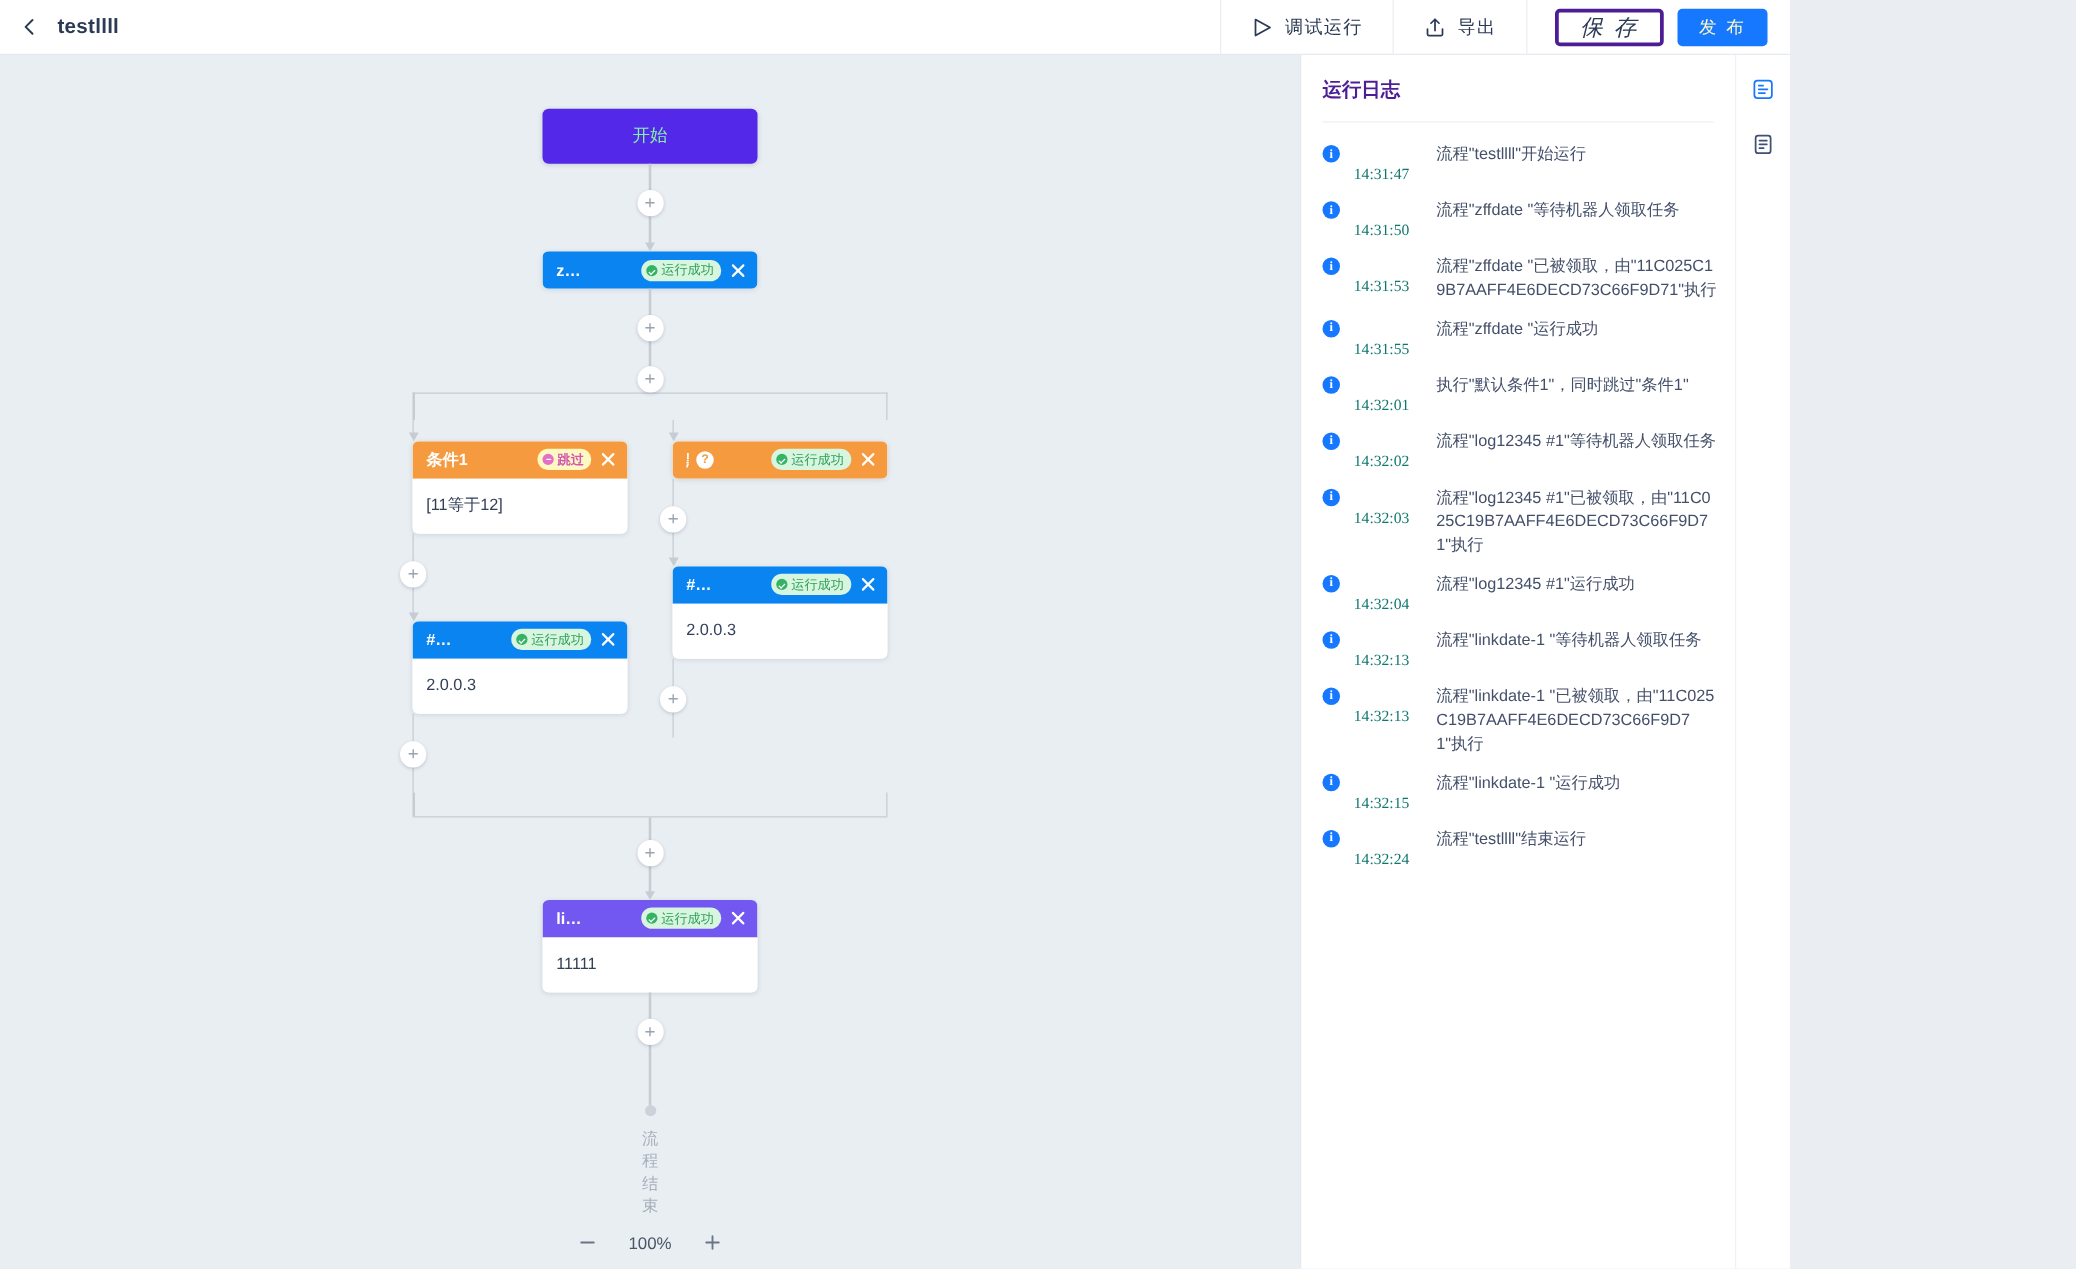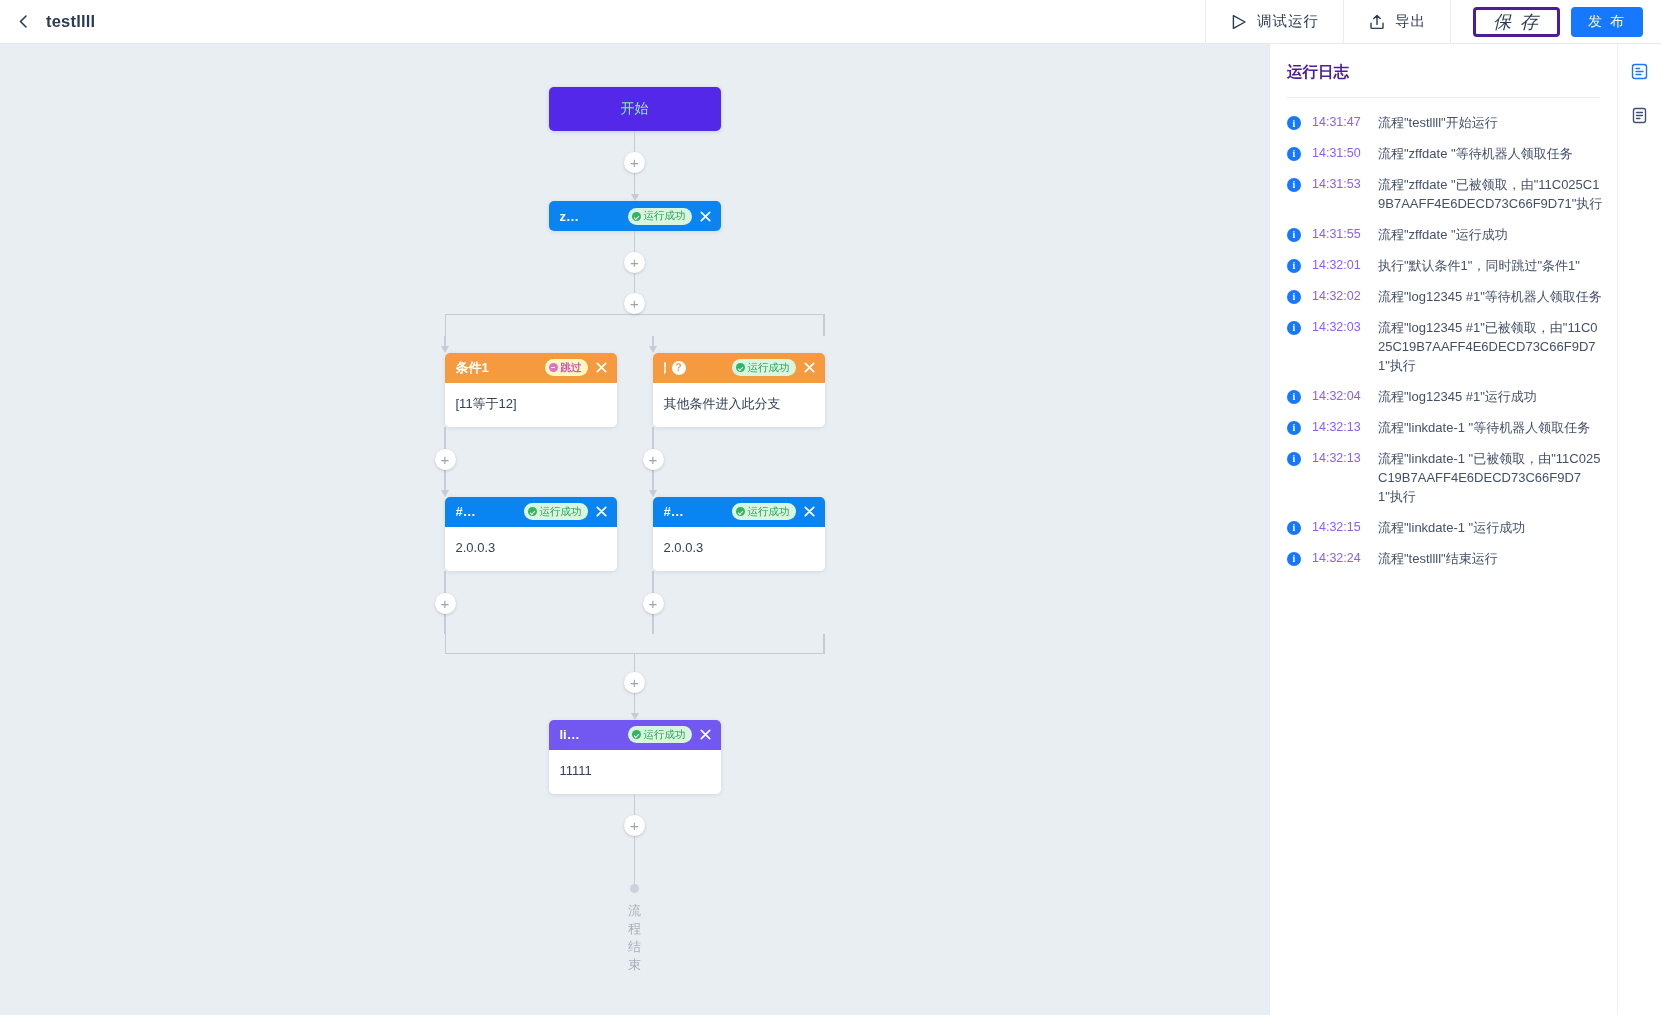--- a/index.html
+++ b/index.html
@@ -2,21 +2,21 @@
 <html><head>
 <meta charset="utf-8">
 <style>
   * { box-sizing: border-box; margin: 0; padding: 0; }
   html, body {
     width: 1661px; height: 1015px;
     font-family: "Liberation Sans", "DejaVu Sans", sans-serif;
     background: #eaeef2;
     overflow: hidden;
   }
-  .app { position: relative; width: 1661px; height: 1015px; display: flex; flex-direction: column; }
+  .app { position: relative; width: 1432px; height: 1015px; display: flex; flex-direction: column; }
 
   
   .topbar {
     height: 44px; min-height: 44px; background: #ffffff;
     display: flex; align-items: center;
     border-bottom: 1px solid #e6eaf0;
   }
   .back-btn {
     width: 46px; height: 44px; display: flex; align-items: center; justify-content: center;
     cursor: pointer;
@@ -152,21 +152,21 @@
     font-size: 15.5px; font-weight: bold; color: #4c1d95; padding: 18px 0 14px 17px;
   }
   .log-sep { height: 1px; background: #edf0f4; margin: 0 17px; }
   .log-list { flex: 1; overflow-y: auto; padding: 10px 0 0 0; }
   .log-row { display: flex; align-items: flex-start; padding: 6px 14px 6px 17px; gap: 11px; }
   .i-icon {
     width: 14px; height: 14px; border-radius: 50%; background: #1677ff; color: #fff;
     font-size: 10px; font-weight: bold; display: flex; align-items: center; justify-content: center;
     flex: none; margin-top: 2px; font-family: "Liberation Serif", serif;
   }
-  .log-time { font-size: 12.5px; color: #8b5cf6; flex: none; width: 55px; margin-top: 1px; }
+  .log-time { font-size: 12.5px; color: #0f766e; flex: none; width: 55px; margin-top: 18px; font-family: Liberation Serif, serif; }
   .log-msg { font-size: 13px; color: #44506a; line-height: 1.46; word-break: break-all; }
 
   
   .rail {
     width: 44px; min-width: 44px; background: #fff; border-left: 1px solid #eef1f5;
     display: flex; flex-direction: column; align-items: center; padding-top: 12px; gap: 14px;
   }
   .rail-btn {
     width: 30px; height: 30px; display: flex; align-items: center; justify-content: center;
     cursor: pointer; border-radius: 4px; color: #3f5070;
@@ -342,23 +342,20 @@
                   <span class="badge badge-ok">
                     <i class="dot dot-ok"></i>
                     <span>运行成功</span>
                   </span>
                   <span class="close-x">
                     <svg width="11" height="11" viewBox="0 0 11 11">
                         <path d="M1.3 1.3 L9.7 9.7 M9.7 1.3 L1.3 9.7" stroke="#fff" stroke-width="1.7" stroke-linecap="round"></path>
                       </svg>
                   </span>
                 </div>
-                <div class="node-bd">
-                  <span>其他条件进入此分支</span>
-                </div>
               </div>
 
               <div class="conn">
                 <div class="line" style="height:22px"></div>
                 <div class="plus">+</div>
                 <div class="line" style="height:21px"></div>
                 <div class="arrow"></div>
               </div>
 
               <div class="node">
@@ -424,20 +421,33 @@
         <div class="conn">
           <div class="line" style="height:21px"></div>
           <div class="plus">+</div>
           <div class="line" style="height:48px"></div>
           <div class="endcap"></div>
           <div class="endtext">流程结束</div>
         </div>
 
       </div>
 
+      <div class="zoombar">
+        <span class="zoom-btn">
+          <svg width="16" height="16" viewBox="0 0 16 16">
+              <path d="M3 8 L13 8" stroke="#6b7585" stroke-width="1.5" stroke-linecap="round"></path>
+            </svg>
+        </span>
+        <span class="zoom-val">100%</span>
+        <span class="zoom-btn">
+          <svg width="16" height="16" viewBox="0 0 16 16">
+              <path d="M3 8 L13 8 M8 3 L8 13" stroke="#6b7585" stroke-width="1.5" stroke-linecap="round"></path>
+            </svg>
+        </span>
+      </div>
     </div>
 
     <div class="logpanel">
       <div class="log-title">运行日志</div>
       <div class="log-sep"></div>
       <div class="log-list" id="log-list">
           <div class="log-row">
             <span class="i-icon">i</span>
             <span class="log-time">14:31:47</span>
             <span class="log-msg">流程"testllll"开始运行</span>

